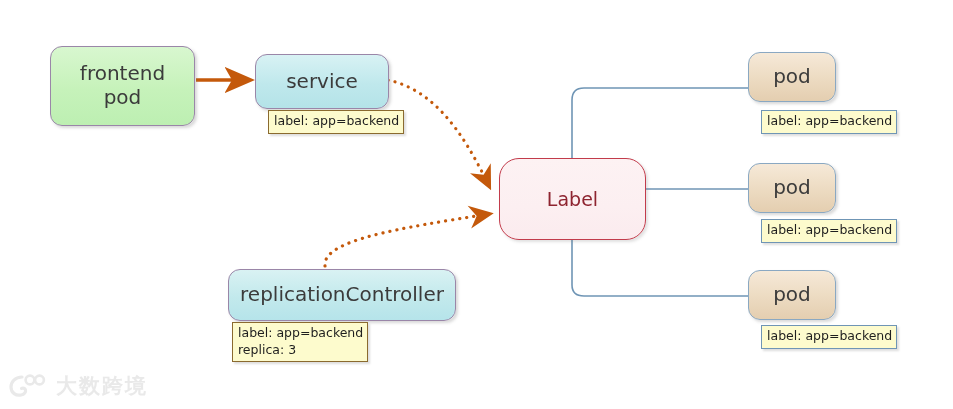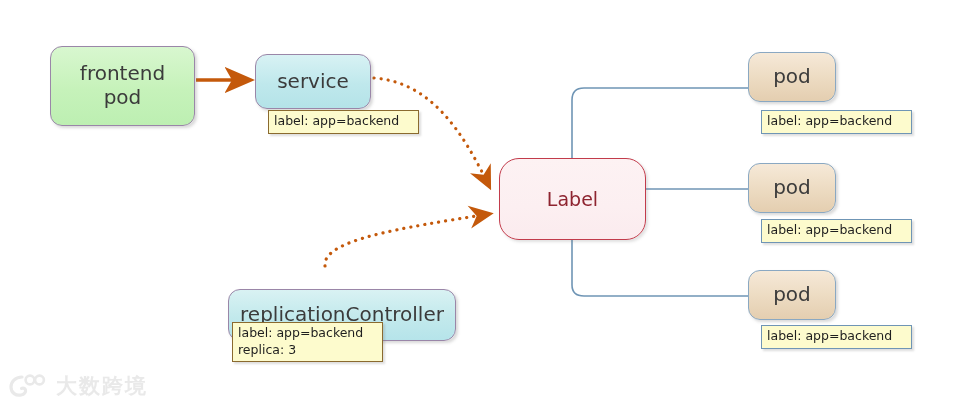--- a/index.html
+++ b/index.html
@@ -44,40 +44,39 @@
     background: linear-gradient(180deg, #d8f7cf 0%, #c6f2ba 55%, #bdefb2 100%);
     border: 1.4px solid #9a86a8;
     color: #3b3b3b;
     font-size: 20px;
     box-shadow: 2px 2px 3px rgba(120,120,120,0.28);
   }
   
   .node-service {
     left: 255px;
     top: 54px;
-    width: 116px;
+    width: 134px;
     height: 55px;
     background: linear-gradient(180deg, #d8f2f4 0%, #bfe8ec 55%, #b4e3e8 100%);
     border: 1.4px solid #9a86a8;
     color: #3b3b3b;
     font-size: 20px;
     box-shadow: 2px 2px 3px rgba(120,120,120,0.28);
   }
   
   .node-rc {
     left: 228px;
     top: 269px;
     width: 228px;
     height: 52px;
     background: linear-gradient(180deg, #d9f2f3 0%, #c2e9ec 55%, #b6e4ea 100%);
     border: 1.4px solid #9a86a8;
     color: #3b3b3b;
     font-size: 20px;
     box-shadow: 2px 2px 3px rgba(120,120,120,0.28);
-    margin-top: 20px;
   }
   
   .node-selector {
     left: 499px;
     top: 158px;
     width: 147px;
     height: 82px;
     background: linear-gradient(180deg, #fdf2f3 0%, #fceff1 60%, #fbebee 100%);
     border: 1.6px solid #c23b4b;
     border-radius: 20px;
@@ -103,21 +102,21 @@
   .pod-3 { top: 270px; }
 
   
   .tag {
     position: absolute;
     box-sizing: border-box;
     background: #fdfbcd;
     border: 1px solid #8a6a2f;
     color: #1f1f1f;
     font-size: 12.5px;
-    padding: 2px 19px 3px 5px;
+    padding: 2px 4px 3px 5px;
     line-height: 1.32;
     white-space: pre;
     box-shadow: 1.5px 1.5px 2px rgba(120,120,120,0.25);
   }
   .tag-blue { border-color: #6f95b5; }
   .tag-service { left: 268px; top: 110px; }
   .tag-rc      { left: 232px; top: 322px; }
   .tag-pod1    { left: 761px; top: 110px; }
   .tag-pod2    { left: 761px; top: 219px; }
   .tag-pod3    { left: 761px; top: 325px; }

